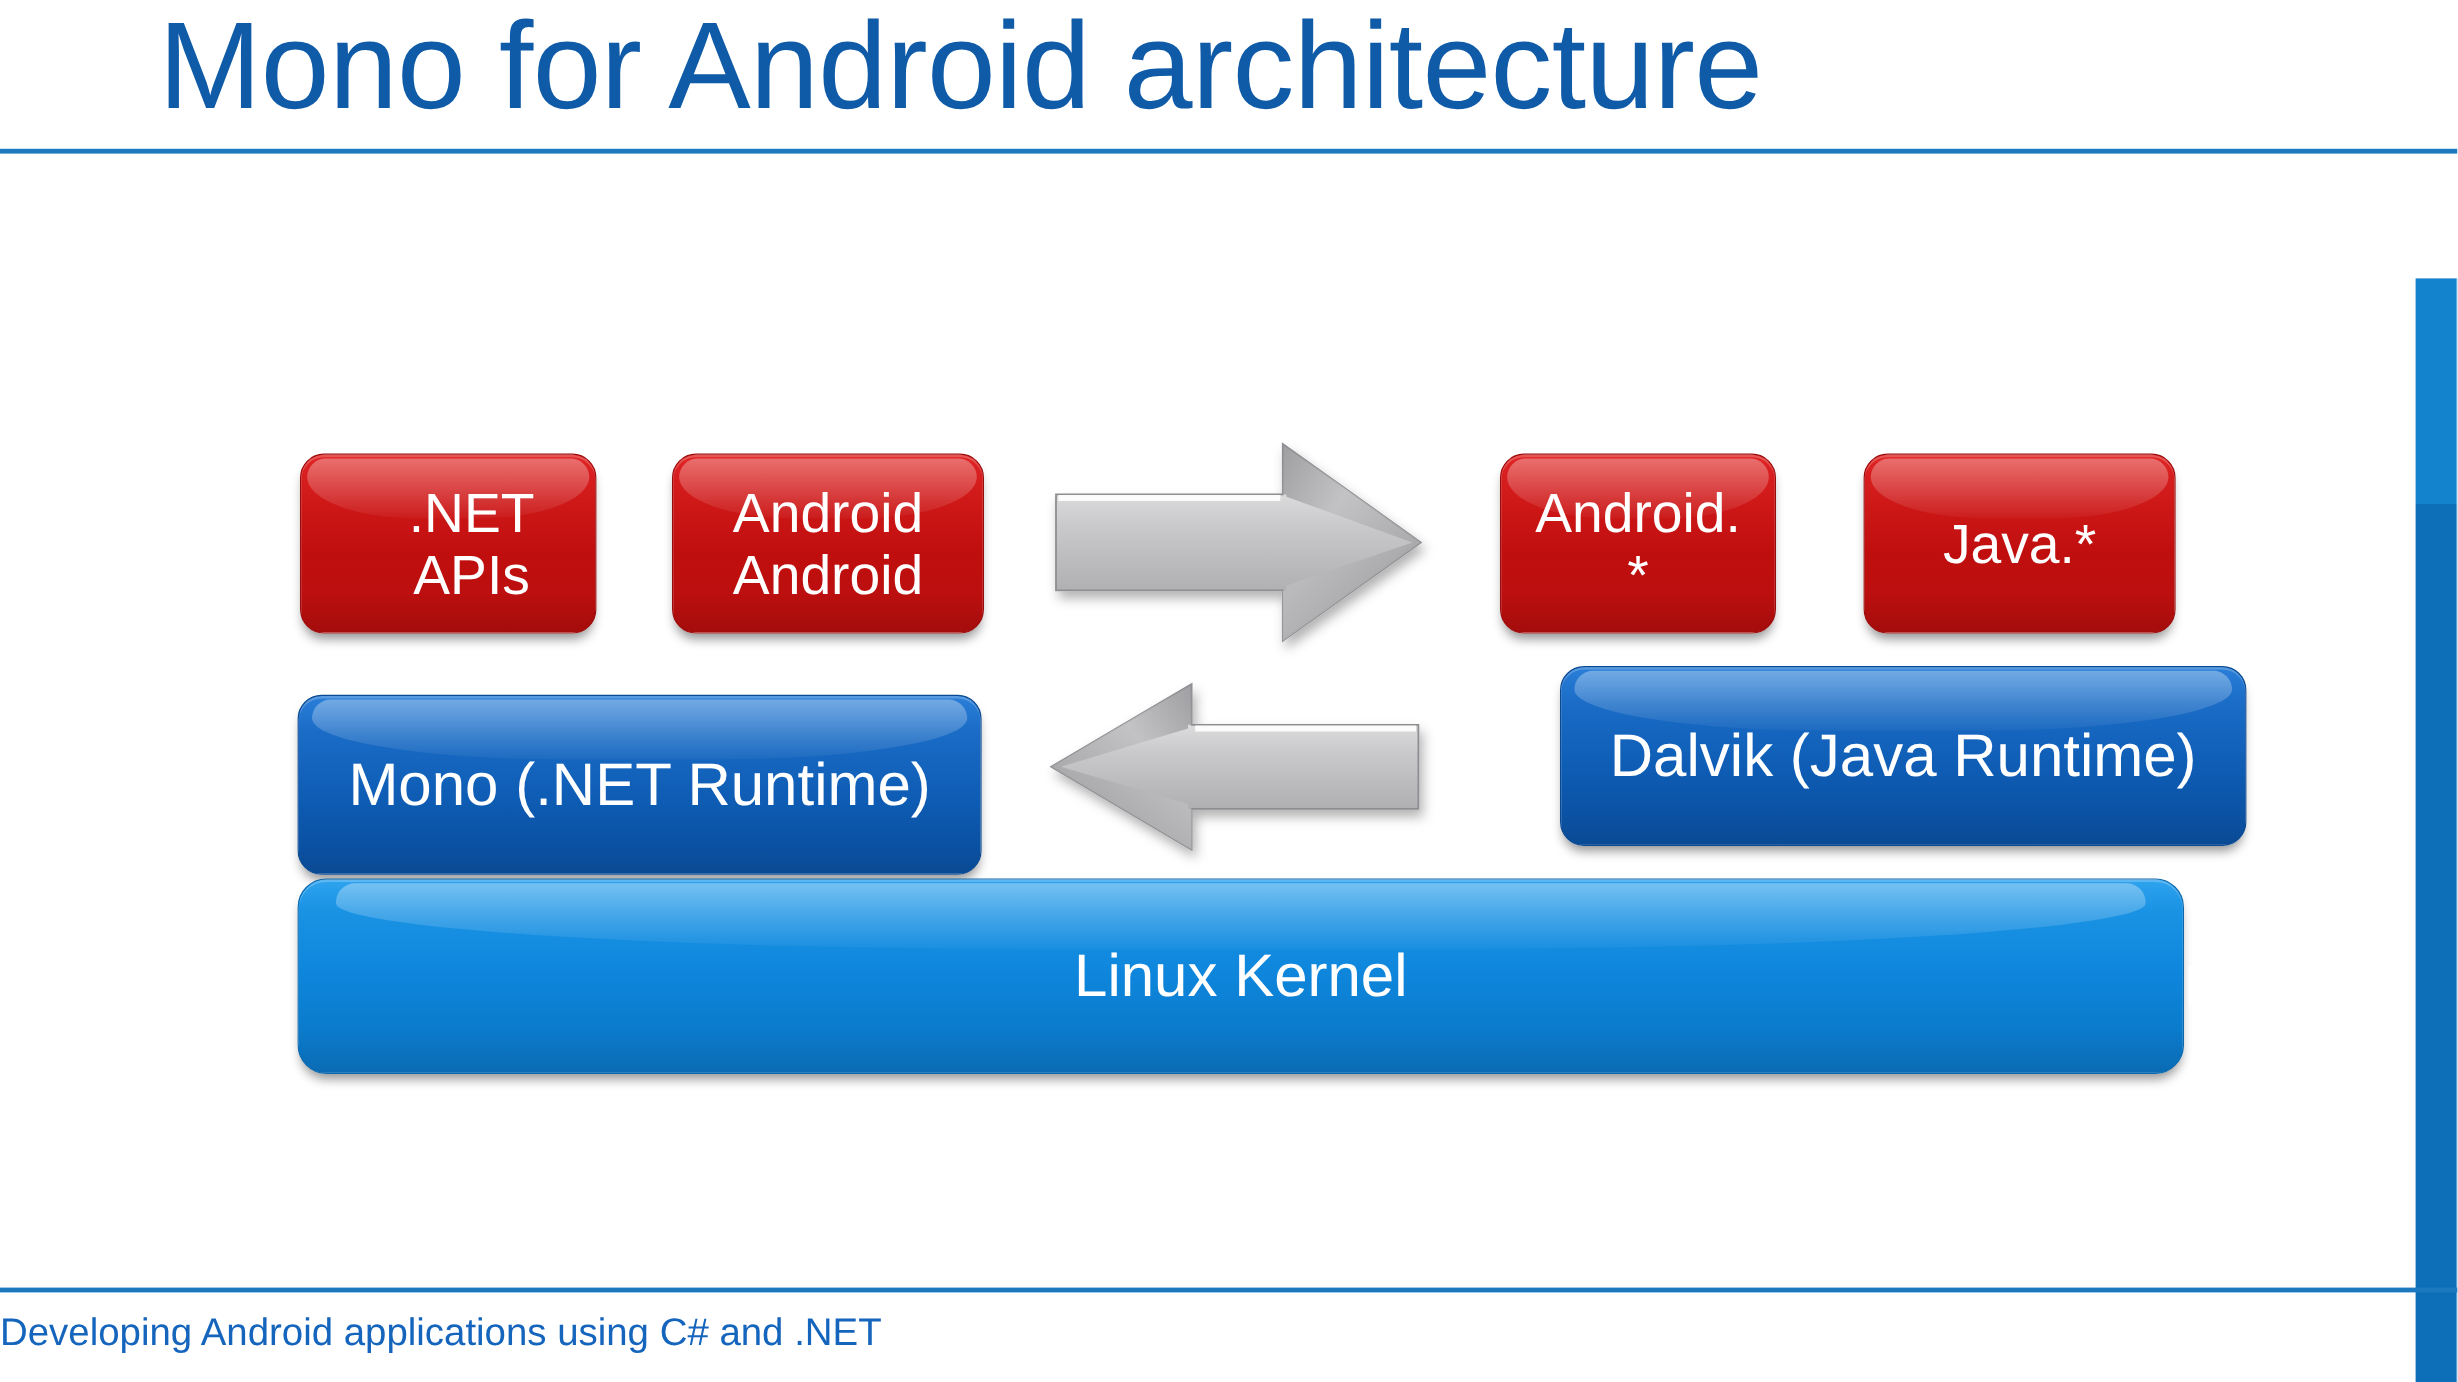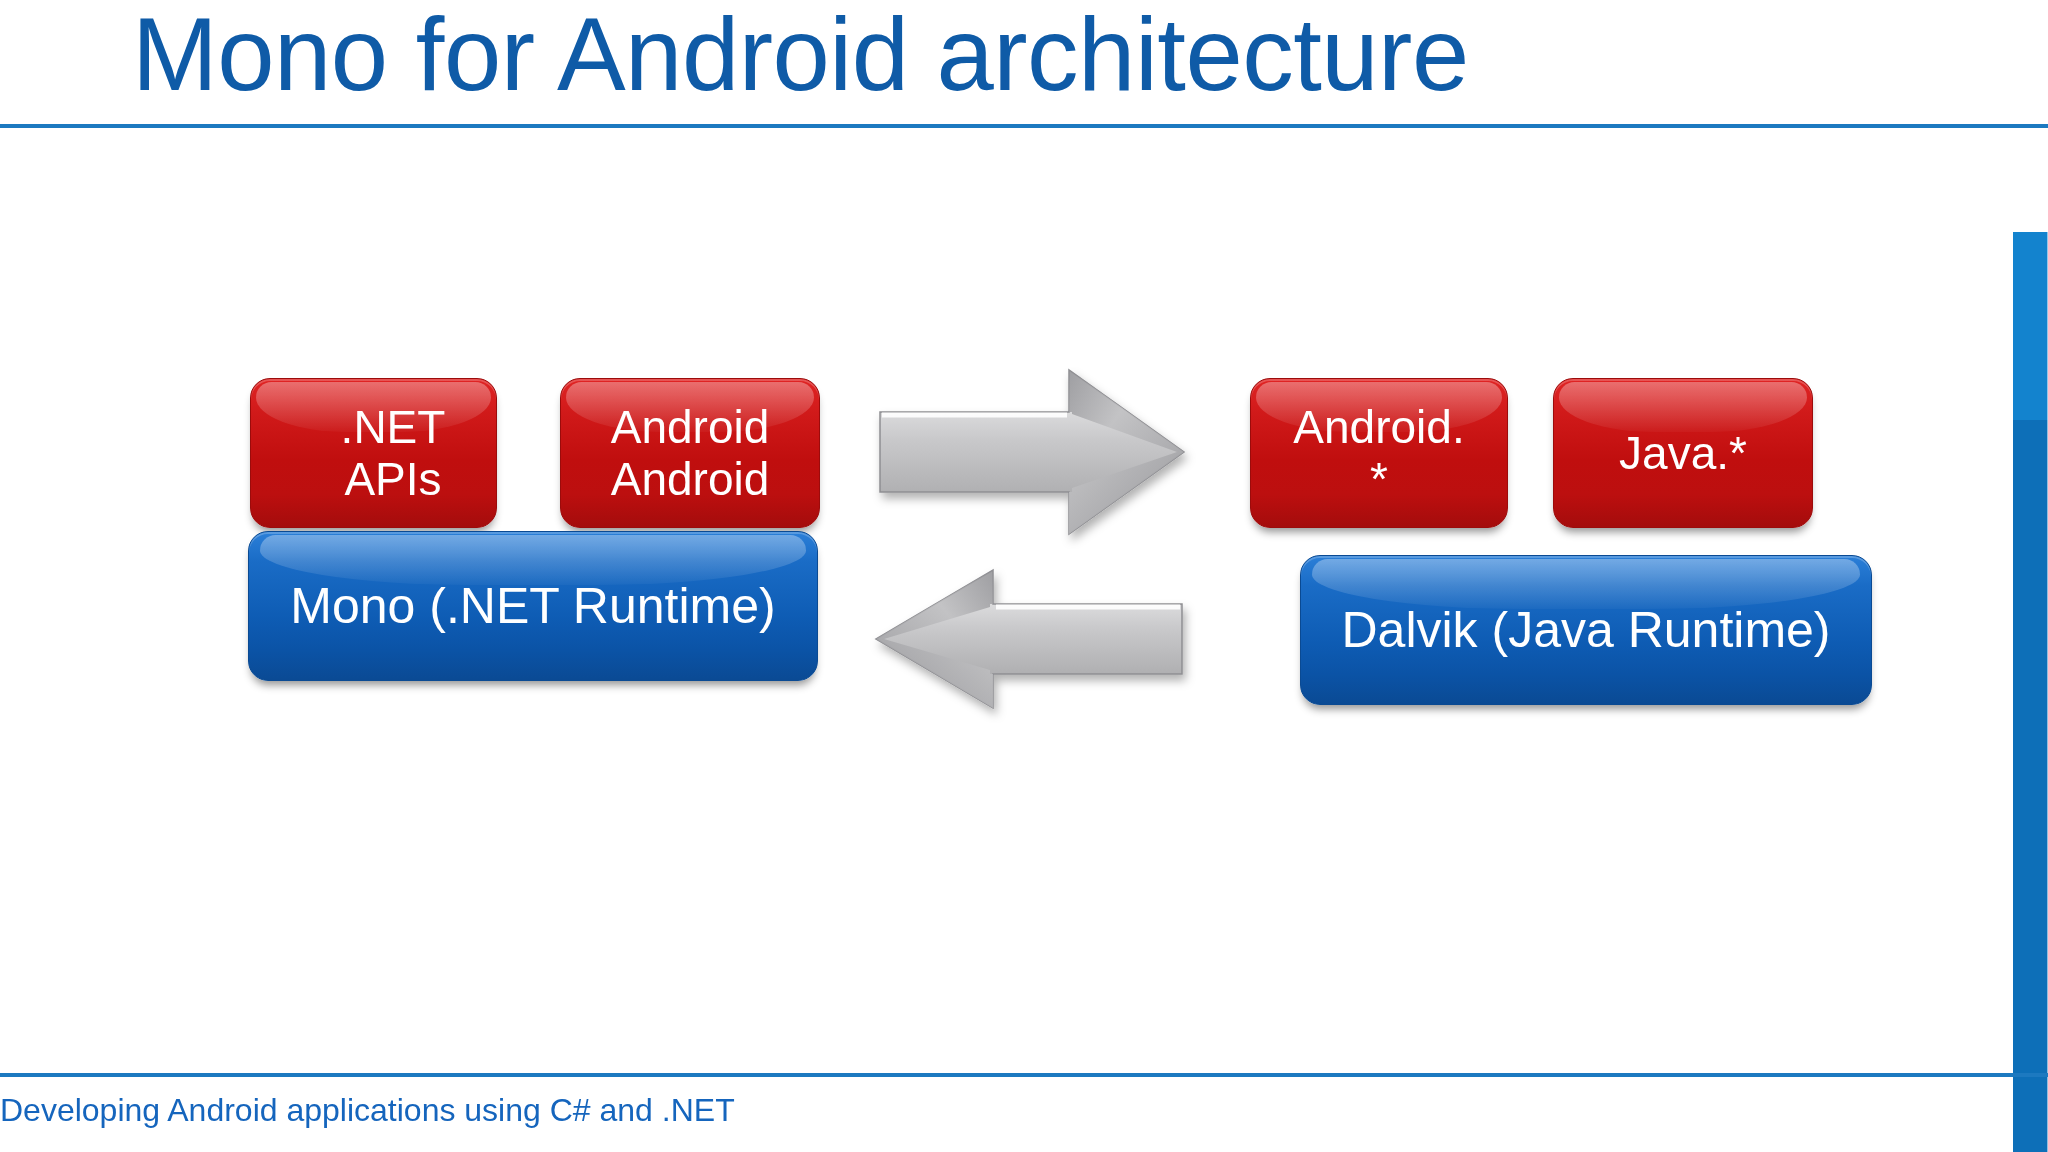--- a/index.html
+++ b/index.html
@@ -102,24 +102,24 @@
   }
   .box-lightblue {
     background: linear-gradient(to bottom,
         #2FA3EE 0%, #1A93E4 16%, #0E86DC 48%, #0B7CCD 76%, #0B6BB4 100%);
     border: 1px solid #0A68AE;
   }
 
   
   #box-net-apis        { left: 250px;  top: 378px; width: 247px; height: 150px; font-size: 46px; padding-left: 39px; }
   #box-android-bindings{ left: 560px;  top: 378px; width: 260px; height: 150px; font-size: 46px; }
-  #box-android-star    { left: 1250px; top: 378px; width: 258px; height: 150px; font-size: 46px; }
+  #box-android-star    { left: 1250px; top: 378px; width: 230px; height: 150px; font-size: 46px; }
   #box-java-star       { left: 1553px; top: 378px; width: 260px; height: 150px; font-size: 46px; }
 
-  #box-mono            { left: 248px;  top: 531px; width: 570px; height: 150px; font-size: 50px; }
+  #box-mono            { left: 248px;  top: 579px; width: 570px; height: 150px; font-size: 50px; }
   #box-dalvik          { left: 1300px; top: 555px; width: 572px; height: 150px; font-size: 50px; }
 
   #box-linux-kernel    { left: 248px;  top: 732px; width: 1572px; height: 163px; font-size: 50px; border-radius: 24px; }
 
   
   .arrow-wrap {
     position: absolute;
   }
   .arrow-wrap svg {
     display: block;
@@ -247,17 +247,20 @@
   </div>
 
   <div class="box box-blue" id="box-mono">
     <span class="label">Mono (.NET Runtime)</span>
   </div>
 
   <div class="box box-blue" id="box-dalvik">
     <span class="label">Dalvik (Java Runtime)</span>
   </div>
 
+  <div class="box box-lightblue" id="box-linux-kernel">
+    <span class="label">Linux Kernel</span>
+  </div>
 
   <div id="footer-rule"></div>
   <div id="footer-text">Developing Android applications using C# and .NET</div>
 
 </div>
 
 </body></html>

